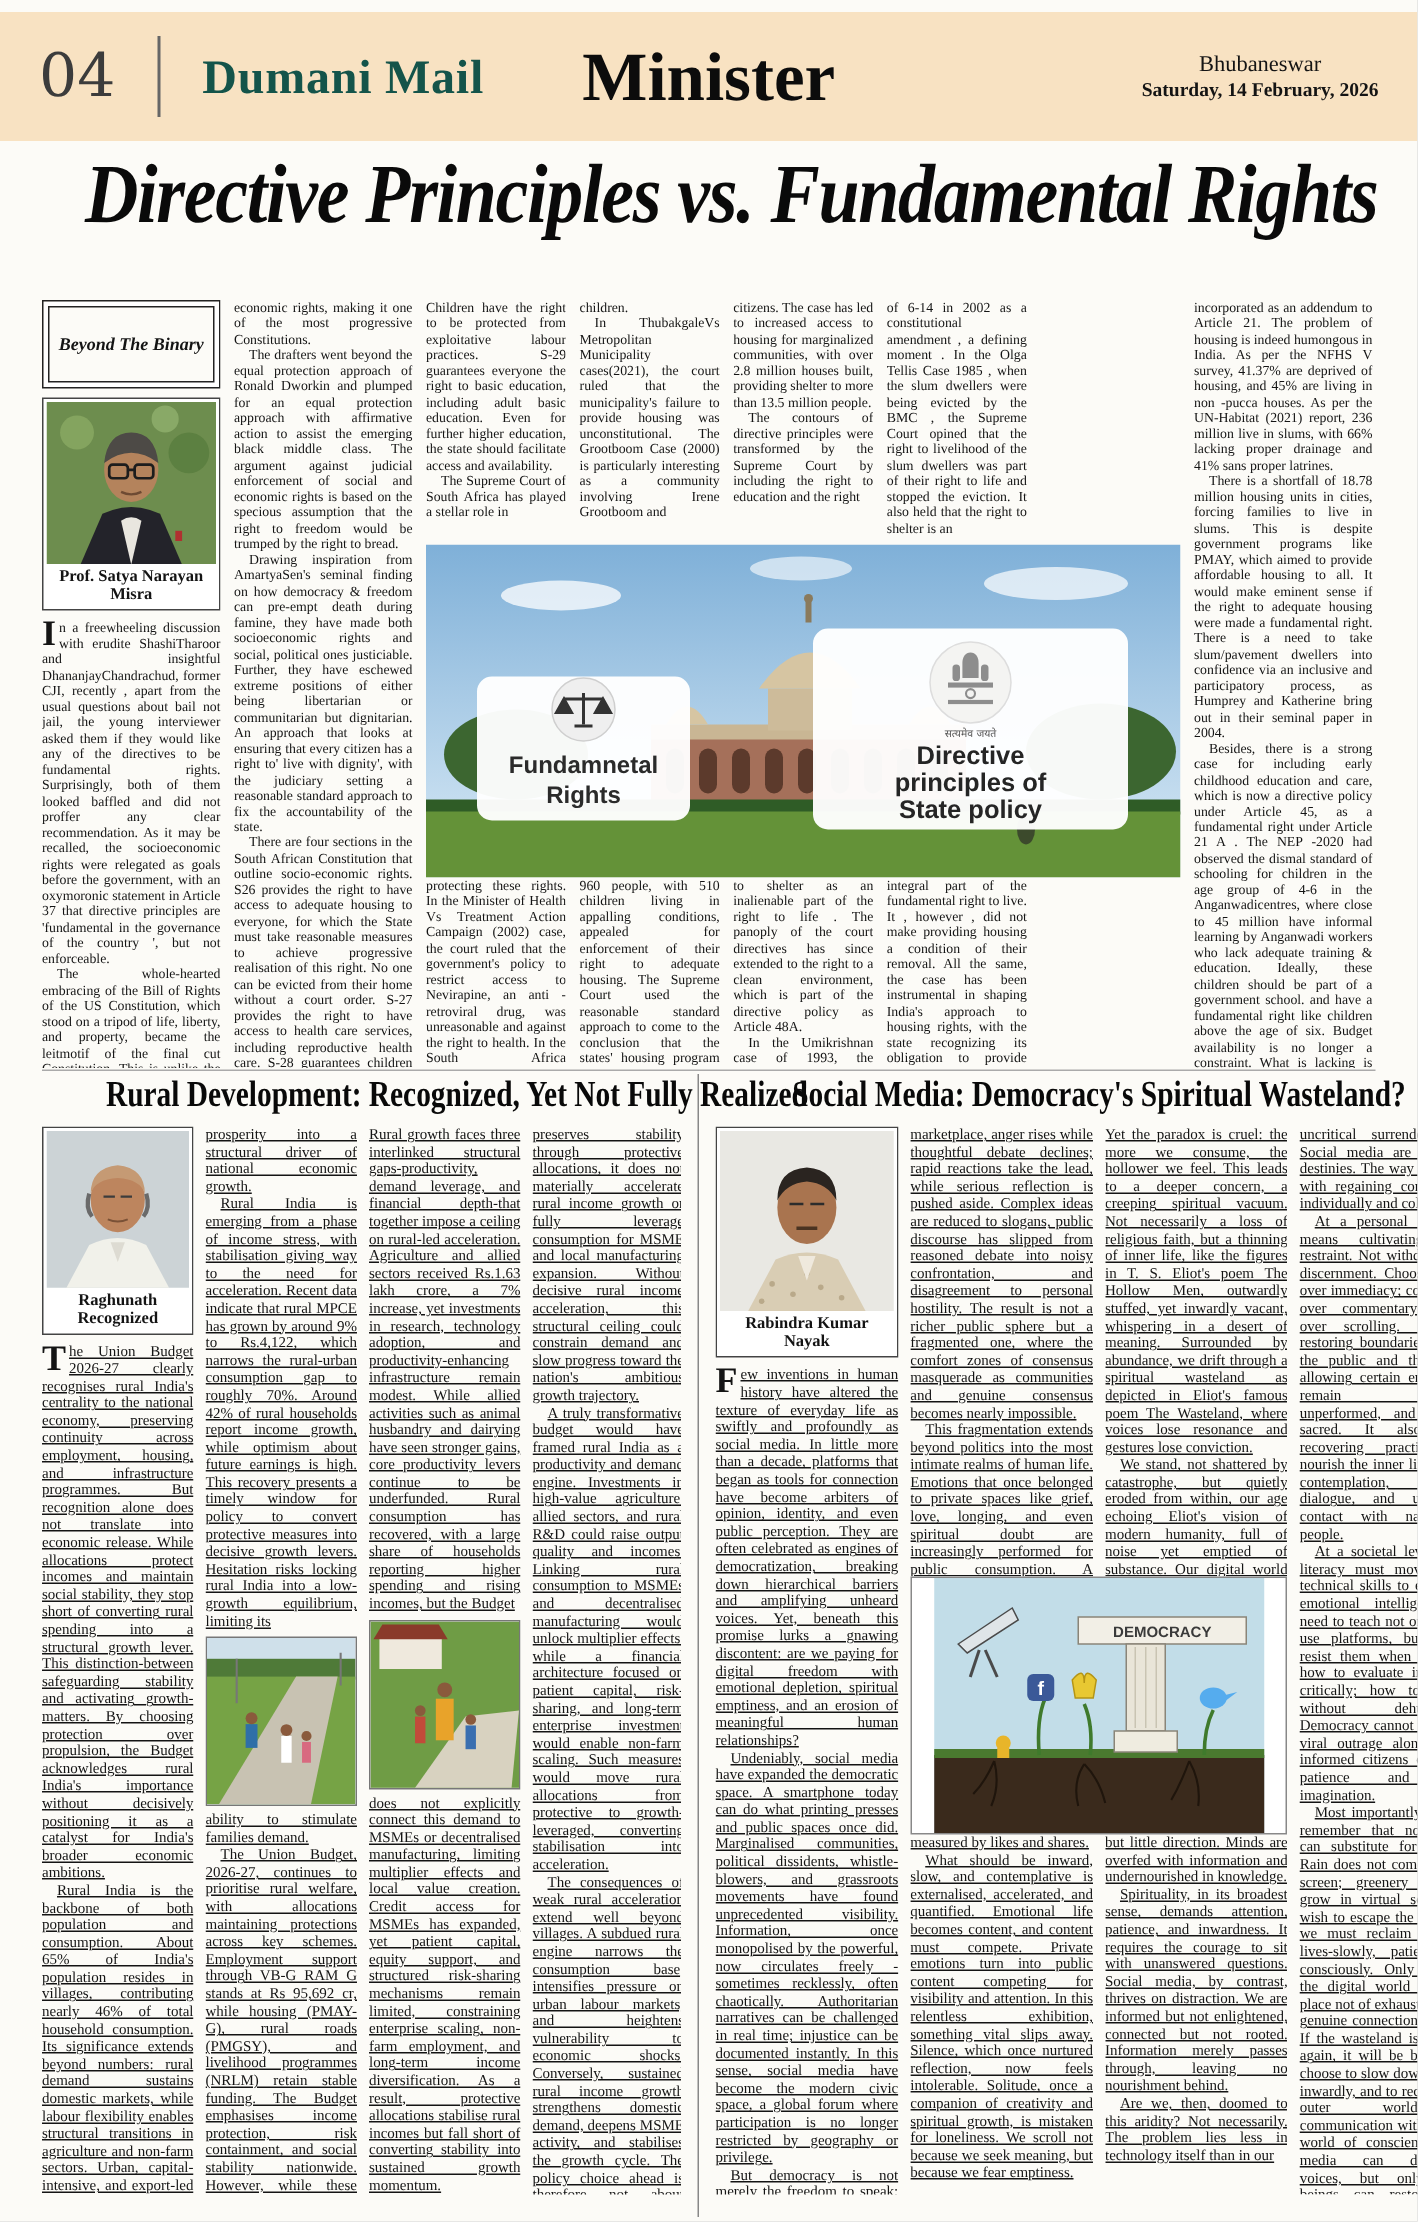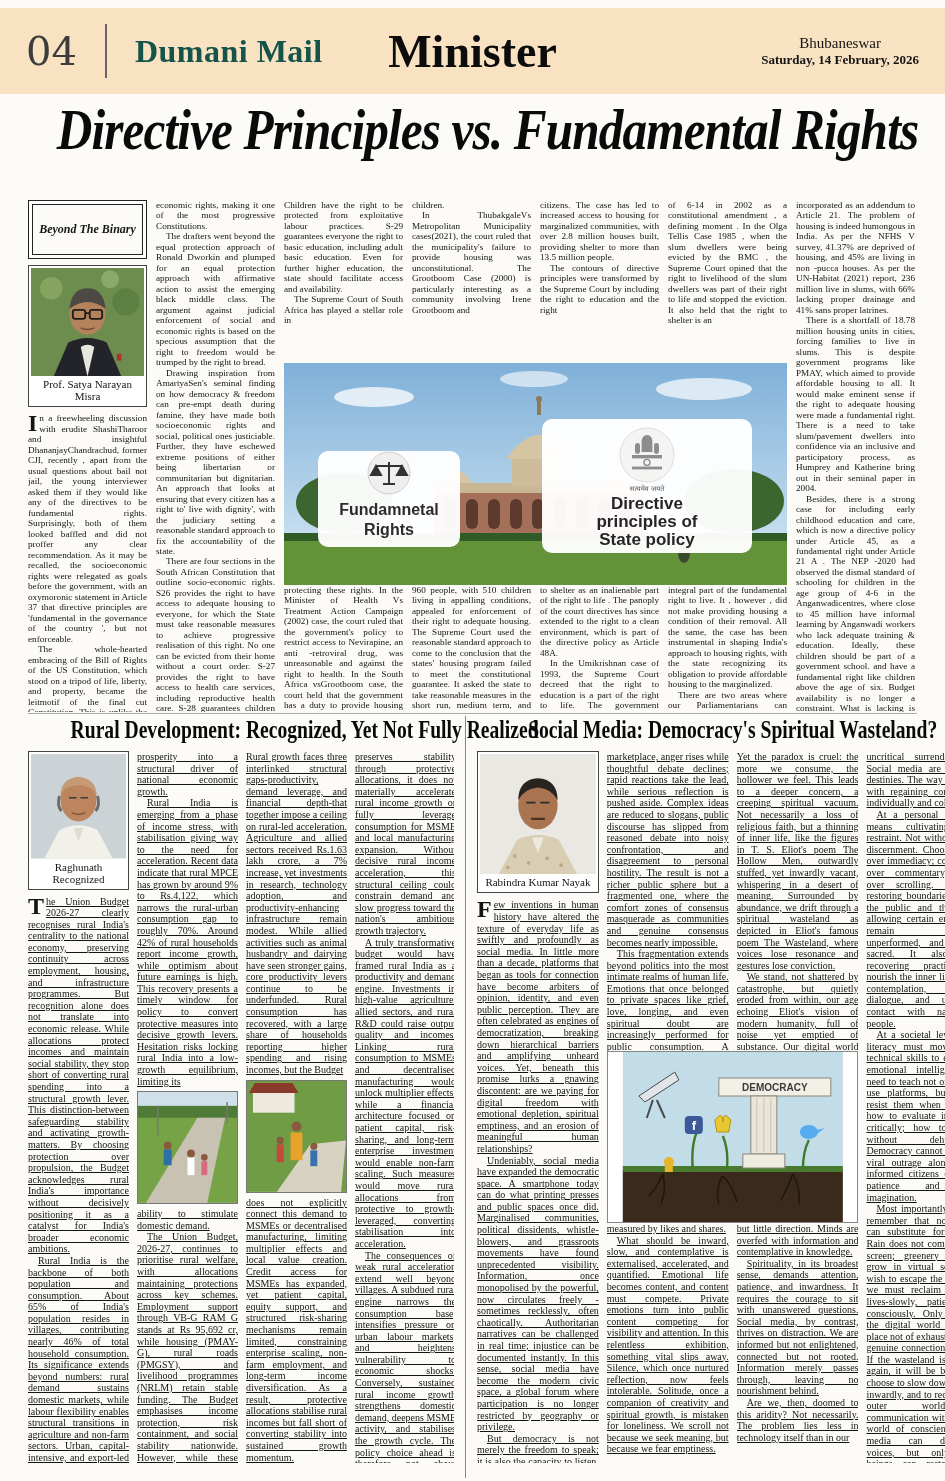--- a/index.html
+++ b/index.html
@@ -17,30 +17,30 @@
   .mast-city{font-weight:normal;font-size:15px;}
   .mast-date{font-weight:bold;font-size:13px;}
   
   .headline{position:absolute;top:98px;left:0;width:945px;text-align:center;margin:0;
             font-size:56px;font-style:italic;font-weight:bold;white-space:nowrap;
             transform:scaleX(.88);transform-origin:center;letter-spacing:-1px;color:#0a0a0a;}
   
   .txt p.para{margin:0;font-size:9.2px;line-height:1.14;text-align:justify;text-indent:10px;}
   .txt p.para:first-child{text-indent:0;}
   .dc p.para:first-child::first-letter{float:left;font-size:24px;line-height:.78;font-weight:bold;padding:1px 2px 0 0;}
-  .caption{font-weight:normal;text-align:center;font-size:11px;padding:2px 1px;}
+  .caption{font-weight:bold;text-align:center;font-size:11px;padding:2px 1px;}
   .frame{border:1px solid #444;padding:2px;background:#fff;margin:6px 0 6px;}
   .frame svg{display:block;width:100%;height:auto;}
   .byline{font-weight:bold;font-style:italic;text-align:right;font-size:9.6px;margin-top:5px;line-height:1.2;}
   
   .lead-body{position:absolute;top:200px;left:28px;width:889px;height:512px;display:flex;gap:9px;}
   .lcol{width:119px;flex:0 0 auto;overflow:hidden;}
   .kicker{border:1px solid #222;box-shadow:inset 0 0 0 3px #fff,inset 0 0 0 4px #222;
           text-align:center;font-style:italic;font-weight:bold;font-size:12px;padding:21px 2px;}
-  .mid{flex:0 0 503px;display:grid;grid-template-columns:repeat(4,1fr);column-gap:9px;
+  .mid{flex:0 0 503px;display:grid;grid-template-columns:repeat(5,1fr);column-gap:9px;
        grid-template-rows:163px 222px 127px;}
   .mt{grid-row:1;overflow:hidden;} .mb{grid-row:3;overflow:hidden;}
   .mimg{grid-column:1/5;grid-row:2;} .mimg svg{display:block;width:503px;height:222px;}
   
   .section-rule{position:absolute;top:713px;left:28px;width:889px;border-top:1px solid #aaa;}
   .bottom{position:absolute;top:716px;left:28px;width:889px;height:762px;display:flex;}
   .rural{width:438px;padding-right:11px;border-right:1px solid #888;box-sizing:border-box;}
   .social{flex:1;padding-left:11px;box-sizing:border-box;}
   .art-title{margin:0 0 7px;text-align:center;font-size:24.5px;font-weight:bold;white-space:nowrap;
              transform:scaleX(.8);transform-origin:center;color:#090909;}
@@ -267,21 +267,21 @@
                 <rect x="26" y="58" width="8" height="16" fill="#2f6fa8"></rect>
                   <circle cx="30" cy="54" r="4" fill="#8a5a3c"></circle>
                 <rect x="50" y="66" width="7" height="18" fill="#ffffff"></rect>
                   <circle cx="53.5" cy="62" r="4" fill="#8a5a3c"></circle>
                 <rect x="64" y="70" width="6" height="14" fill="#d86a80"></rect>
                   <circle cx="67" cy="66" r="3.4" fill="#8a5a3c"></circle>
               </g>
             </svg>
           </div>
           <div class="txt">
-              <p class="para">ability to stimulate domestic demand.</p>
+              <p class="para">ability to stimulate families demand.</p>
               <p class="para">The Union Budget, 2026-27, continues to prioritise rural welfare, with allocations maintaining protections across key schemes. Employment support through VB-G RAM G stands at Rs 95,692 cr, while housing (PMAY-G), rural roads (PMGSY), and livelihood programmes (NRLM) retain stable funding. The Budget emphasises income protection, risk containment, and social stability nationwide. However, while these allocations safeguard households, they fall short of leveraging rural spending to drive productivity or connect demand to MSMEs and local supply chains. Rural India thus remains stabilised but not fully unleashed as an engine of growth.</p>
             </div>
         </div>
         <div class="rcol">
           <div class="txt">
               <p class="para">Rural growth faces three interlinked structural gaps-productivity, demand leverage, and financial depth-that together impose a ceiling on rural-led acceleration. Agriculture and allied sectors received Rs.1.63 lakh crore, a 7% increase, yet investments in research, technology adoption, and productivity-enhancing infrastructure remain modest. While allied activities such as animal husbandry and dairying have seen stronger gains, core productivity levers continue to be underfunded. Rural consumption has recovered, with a large share of households reporting higher spending and rising incomes, but the Budget</p>
             </div>
           <div class="col-photo">
             <svg viewBox="0 0 100 112">
               <rect width="100" height="112" fill="#6f9c45"></rect>
@@ -400,21 +400,21 @@
         </div>
 
         <div class="scell scol s-r3">
           <div class="txt">
               <p class="para">measured by likes and shares.</p>
               <p class="para">What should be inward, slow, and contemplative is externalised, accelerated, and quantified. Emotional life becomes content, and content must compete. Private emotions turn into public content competing for visibility and attention. In this relentless exhibition, something vital slips away. Silence, which once nurtured reflection, now feels intolerable. Solitude, once a companion of creativity and spiritual growth, is mistaken for loneliness. We scroll not because we seek meaning, but because we fear emptiness.</p>
             </div>
         </div>
         <div class="scell scol s-r3">
           <div class="txt">
-              <p class="para">but little direction. Minds are overfed with information and contemplative in knowledge.</p>
+              <p class="para">but little direction. Minds are overfed with information and undernourished in knowledge.</p>
               <p class="para">Spirituality, in its broadest sense, demands attention, patience, and inwardness. It requires the courage to sit with unanswered questions. Social media, by contrast, thrives on distraction. We are informed but not enlightened, connected but not rooted. Information merely passes through, leaving no nourishment behind.</p>
               <p class="para">Are we, then, doomed to this aridity? Not necessarily. The problem lies less in technology itself than in our</p>
             </div>
         </div>
 
         <div class="scol s-span">
           <div class="txt">
               <p class="para">uncritical surrender to it. Social media are tools, not destinies. The way out begins with regaining control, both individually and collectively.</p>
               <p class="para">At a personal level, this means cultivating digital restraint. Not withdrawal, but discernment. Choosing depth over immediacy; conversation over commentary; reading over scrolling. It means restoring boundaries between the public and the private, allowing certain emotions to remain unshared, unperformed, and therefore sacred. It also means recovering practices that nourish the inner life-reading, contemplation, genuine dialogue, and unmediated contact with nature and people.</p>
               <p class="para">At a societal level, digital literacy must move beyond technical skills to ethical and emotional intelligence. We need to teach not only how to use platforms, but how to resist them when necessary; how to evaluate information critically; how to disagree without dehumanising. Democracy cannot survive on viral outrage alone-it needs informed citizens capable of patience and moral imagination.</p>

